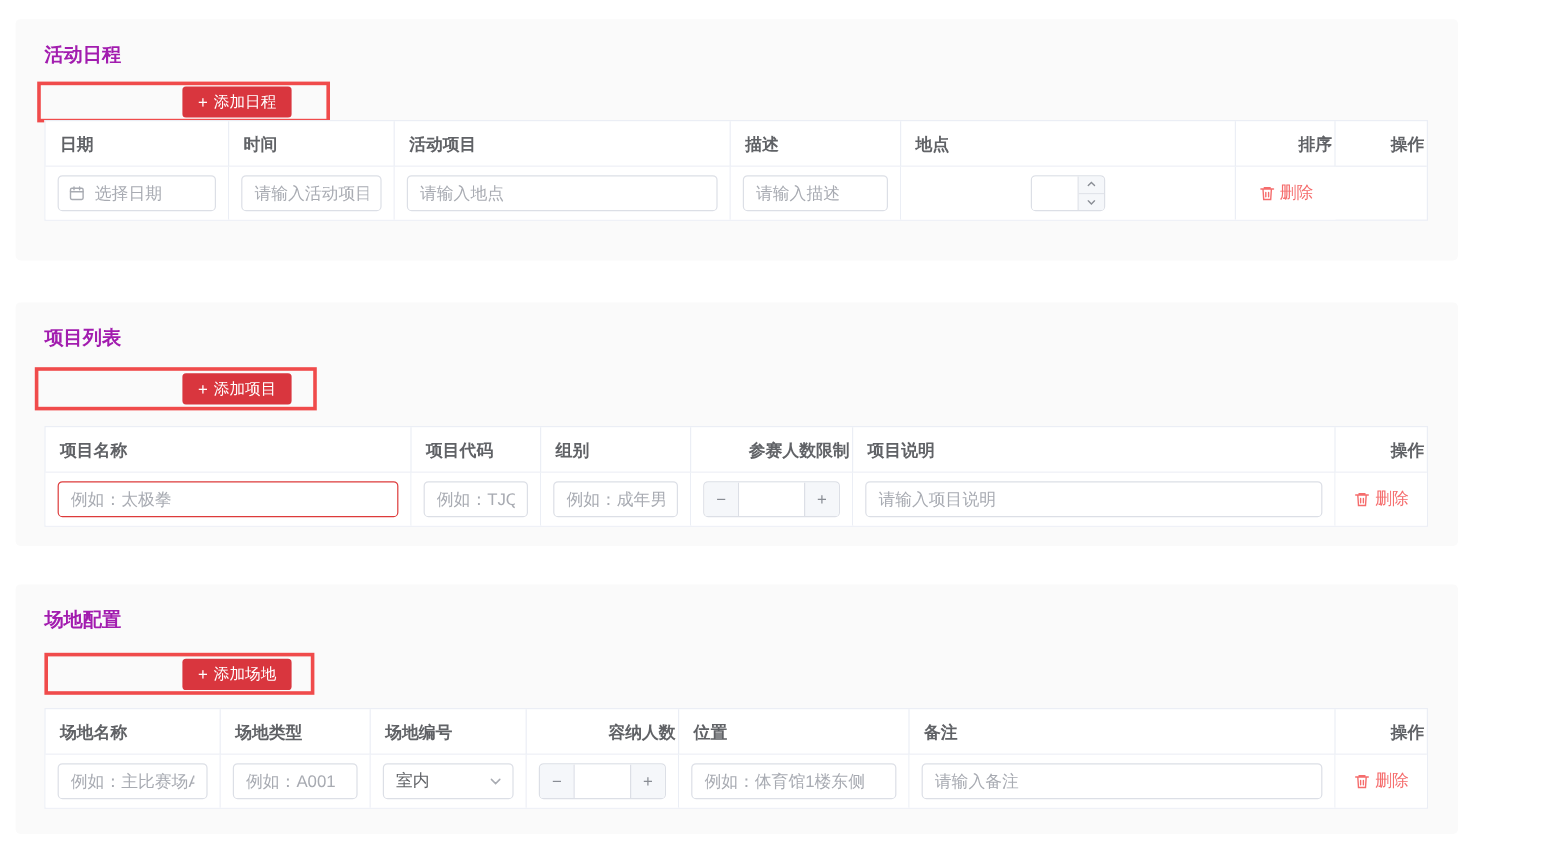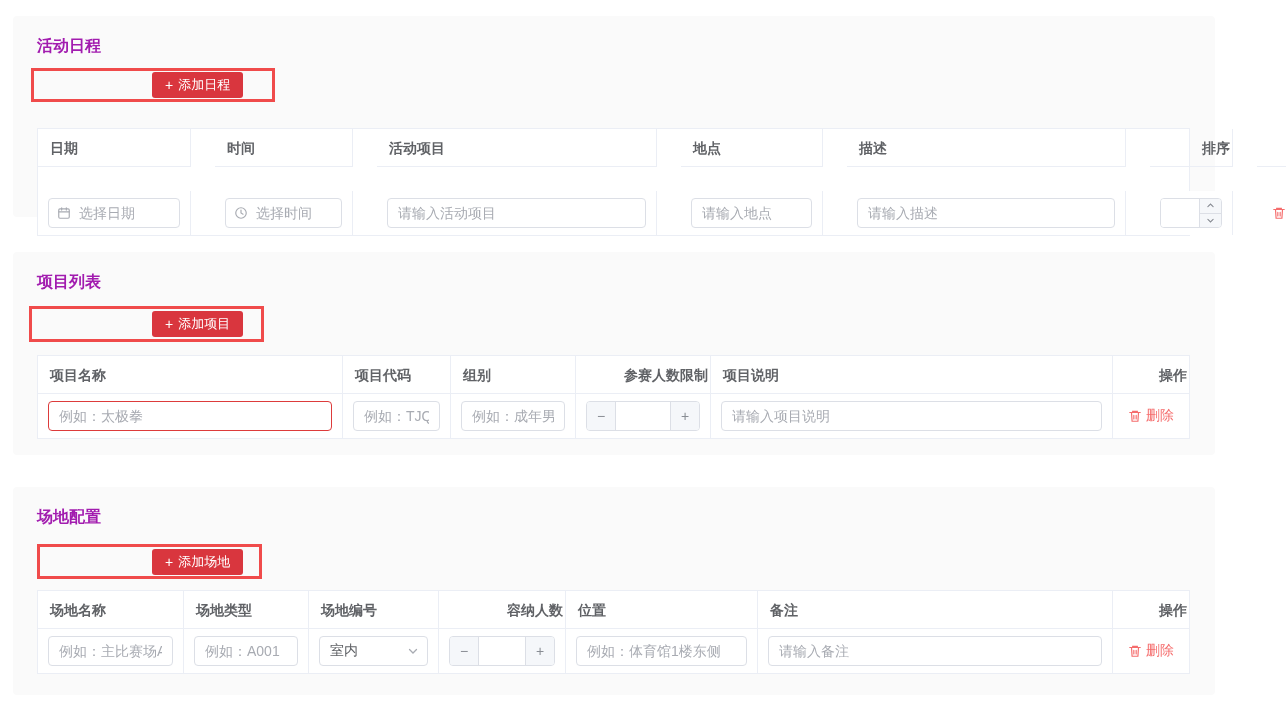--- a/index.html
+++ b/index.html
@@ -20,21 +20,21 @@
   .rect-3 { left:24px; top:57px; width:225px; height:35px; }
   .add-btn { display:inline-flex; align-items:center; gap:5px; height:26px; padding:0 13px;
     background:#d9363e; color:#ffffff; font-size:13px; border:none; border-radius:3px; cursor:pointer; white-space:nowrap; }
   .rect-1 .add-btn { margin-left:118px; }
   .rect-2 .add-btn { margin-left:120px; }
   .rect-3 .add-btn { margin-left:112px; }
   .add-btn .plus { font-size:14px; line-height:1; }
 
   
   .tbl { position:absolute; left:24px; width:1153px; background:#ffffff; border:1px solid #ebeef5; display:grid; }
-  .tbl-1 { top:112px; grid-template-columns:153px 138px 280px 142px 279px 83px 76px;gap:24px; }
+  .tbl-1 { top:84px; grid-template-columns:153px 138px 280px 142px 279px 83px 76px; }
   .tbl-2 { top:103px; grid-template-columns:305px 108px 125px 135px 402px 76px; }
   .tbl-3 { top:103px; grid-template-columns:146px 125px 130px 127px 192px 355px 76px; }
   .th { height:38px; line-height:38px; padding:0 12px; font-size:14px; font-weight:bold; color:#606266;
         border-right:1px solid #ebeef5; border-bottom:1px solid #ebeef5; white-space:nowrap; overflow:hidden; }
   .th.center { text-align:right; padding:0 2px; }
   .th.last, .td.last { border-right:none; }
   .td { height:44px; padding:0 10px; display:flex; align-items:center; border-right:1px solid #ebeef5; background:#fff; }
   .td.center { justify-content:center; }
 
   
@@ -84,41 +84,32 @@
     <button class="add-btn">
       <span class="plus">+</span>
       <span>添加日程</span>
     </button>
   </div>
 
   <div class="tbl tbl-1">
     <div class="th">日期</div>
     <div class="th">时间</div>
     <div class="th">活动项目</div>
+    <div class="th">描述</div>
     <div class="th">地点</div>
-    <div class="th">描述</div>
     <div class="th center">排序</div>
     <div class="th center last">操作</div>
 
     <div class="td">
       <span class="inp-icon-wrap">
         <svg class="lead-icon" viewBox="0 0 24 24" fill="none" stroke="currentColor" stroke-width="2" stroke-linecap="round">
             <rect x="3" y="5" width="18" height="16" rx="2"></rect>
             <path d="M3 10h18M8 3v4M16 3v4"></path>
           </svg>
         <input class="inp" placeholder="选择日期" style="">
-      </span>
-    </div>
-    <div class="td">
-      <span class="inp-icon-wrap">
-        <svg class="lead-icon" viewBox="0 0 24 24" fill="none" stroke="currentColor" stroke-width="2" stroke-linecap="round">
-            <circle cx="12" cy="12" r="9"></circle>
-            <path d="M12 7v5l3.5 2"></path>
-          </svg>
-        <input class="inp" placeholder="选择时间" style="">
       </span>
     </div>
     <div class="td">
       <input class="inp" placeholder="请输入活动项目" style="">
     </div>
     <div class="td">
       <input class="inp" placeholder="请输入地点" style="">
     </div>
     <div class="td">
       <input class="inp" placeholder="请输入描述" style="">

